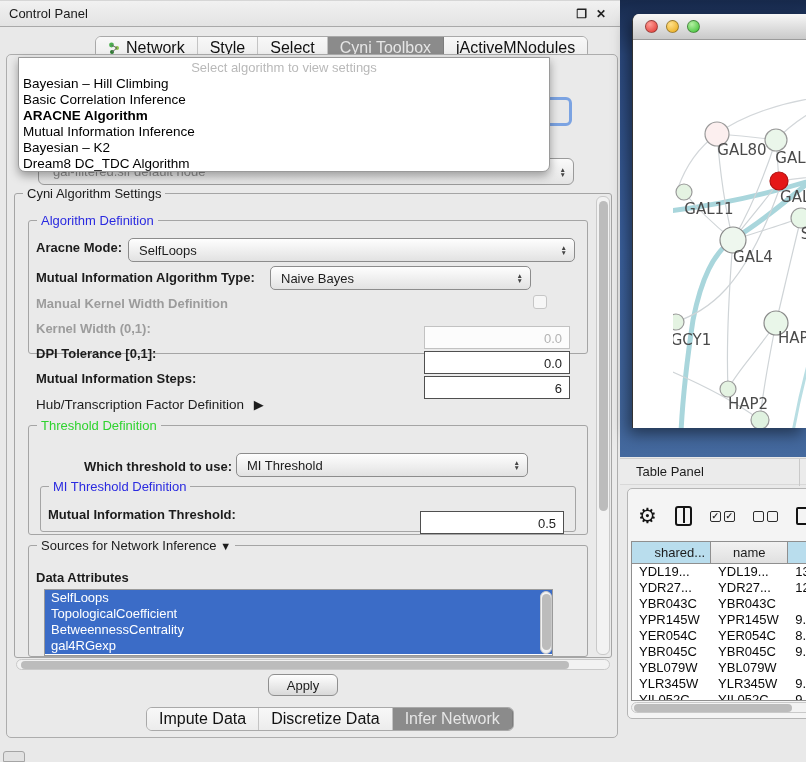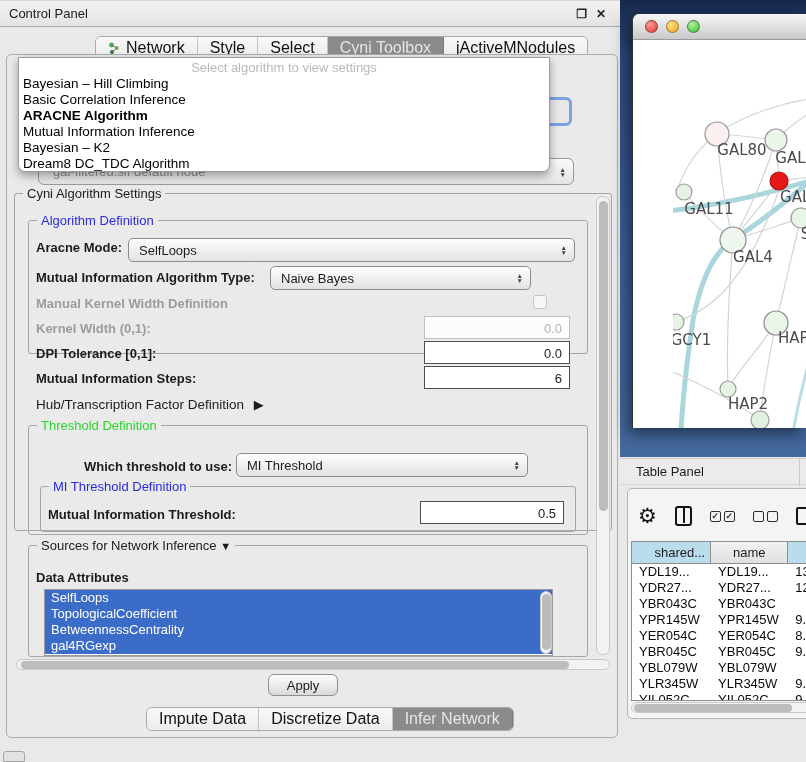--- a/index.html
+++ b/index.html
@@ -49,21 +49,21 @@
 
   .lbl { position:absolute; font-size:13px; font-weight:bold; white-space:nowrap; }
   .lbl.dis { color:#9c9c9c; }
 
   .combo { position:absolute; height:24px; border:1px solid #8c8c8c; border-radius:5px;
            background:linear-gradient(#fefefe,#e2e2e2); display:flex; align-items:center;
            font-size:13px; padding-left:10px; }
   .stepper { margin-left:auto; margin-right:7px; display:flex; flex-direction:column;
              font-size:6.5px; color:#444; line-height:5px; }
   .tfield { position:absolute; height:23px; background:#fff; border:1px solid #4f4f4f;
-            font-size:13px; text-align:right; padding:4px 7px 0 0; }
+            font-size:13px; text-align:right; padding:4px 7px 0 0;margin-top:10px; }
   .tfield.dis { border:1px solid #c2c2c2; color:#b3b3b3; background:#fcfcfc; }
   .checkbox { position:absolute; width:14px; height:14px; border:1px solid #c6c6c6;
               border-radius:3px; background:#f6f6f6; }
 
   .listbox { position:absolute; left:44px; top:589px; width:509px; height:67px;
              background:#fff; border:1px solid #9a9a9a; overflow:hidden; }
   .litem { height:16px; line-height:16px; font-size:13px; color:#fff; background:#3b6cc7;
            padding-left:6px; white-space:nowrap; }
 
   .vscroll { position:absolute; background:#f2f2f2; border:1px solid #c9c9c9; border-radius:6px;}
@@ -172,21 +172,21 @@
     <div id="popup-items">
         <div class="it">Bayesian – Hill Climbing</div>
         <div class="it">Basic Correlation Inference</div>
         <div class="it bold">ARACNE Algorithm</div>
         <div class="it">Mutual Information Inference</div>
         <div class="it">Bayesian – K2</div>
         <div class="it">Dream8 DC_TDC Algorithm</div>
       </div>
   </div>
 
-  <div class="group" style="left:14px; top:193px; width:598px; height:338px;">
+  <div class="group" style="left:14px; top:193px; width:598px; height:465px;">
     <span class="gtitle">Cyni Algorithm Settings</span>
   </div>
 
   <div class="group" style="left:28px; top:220px; width:560px; height:134px;">
     <span class="gtitle blue">Algorithm Definition</span>
   </div>
   <span class="lbl" style="left:36px; top:240px;">Aracne Mode:</span>
   <div class="combo" style="left:128px; top:238px; width:447px;">
     <span>SelfLoops</span>
     <span class="stepper">

